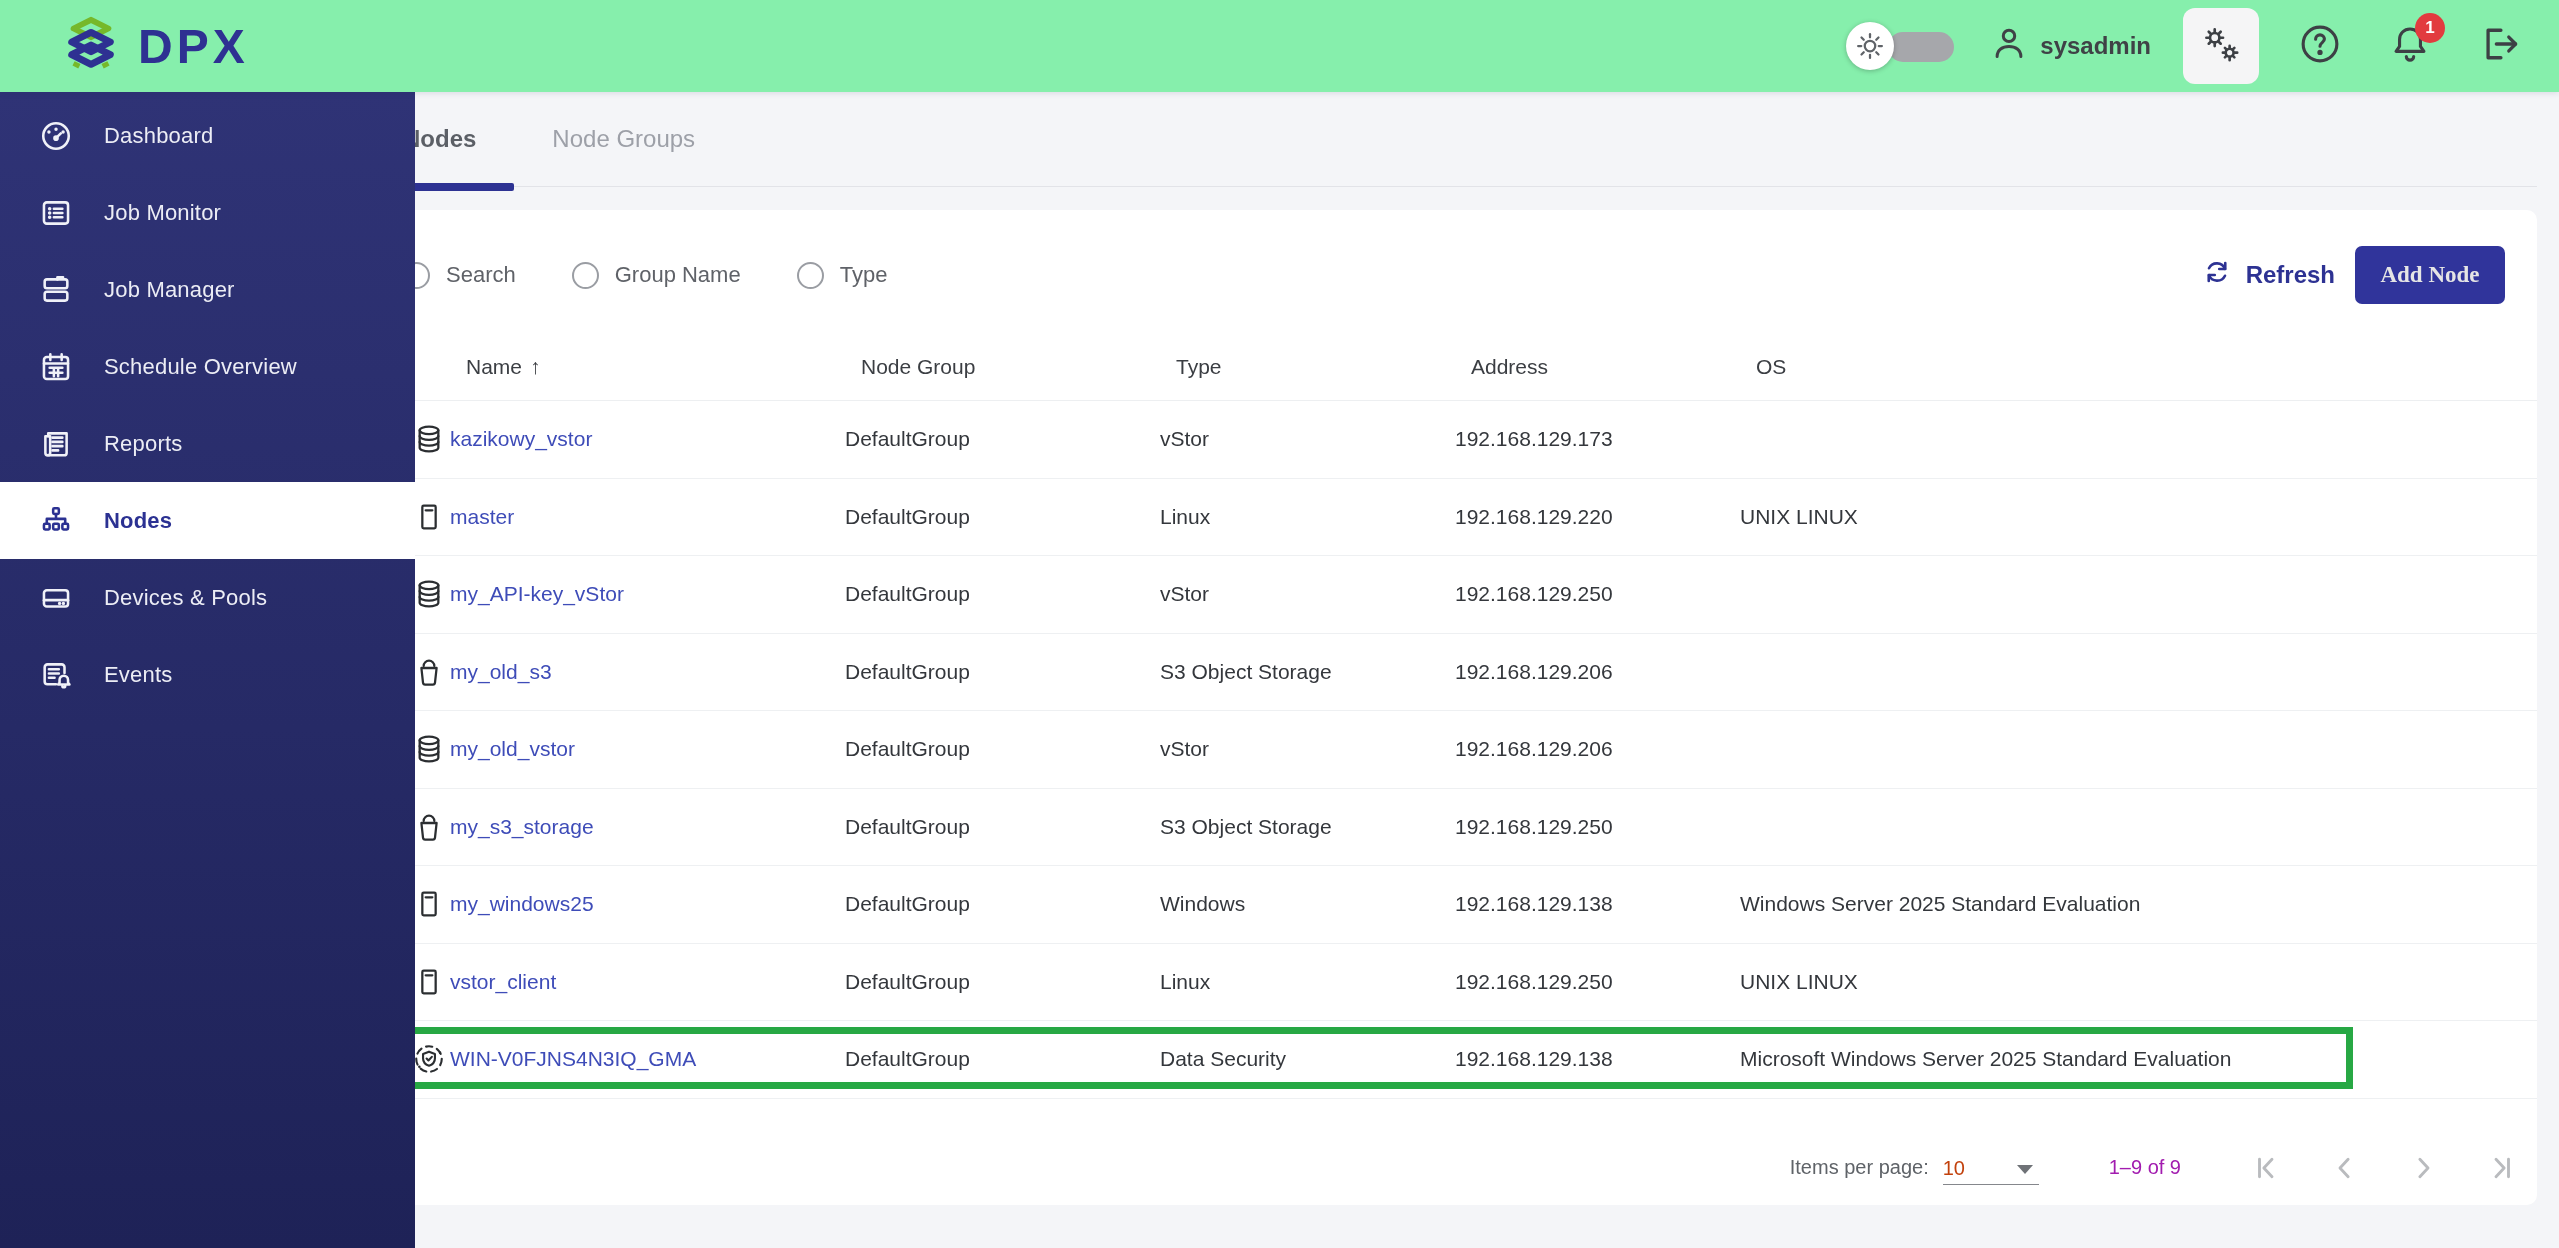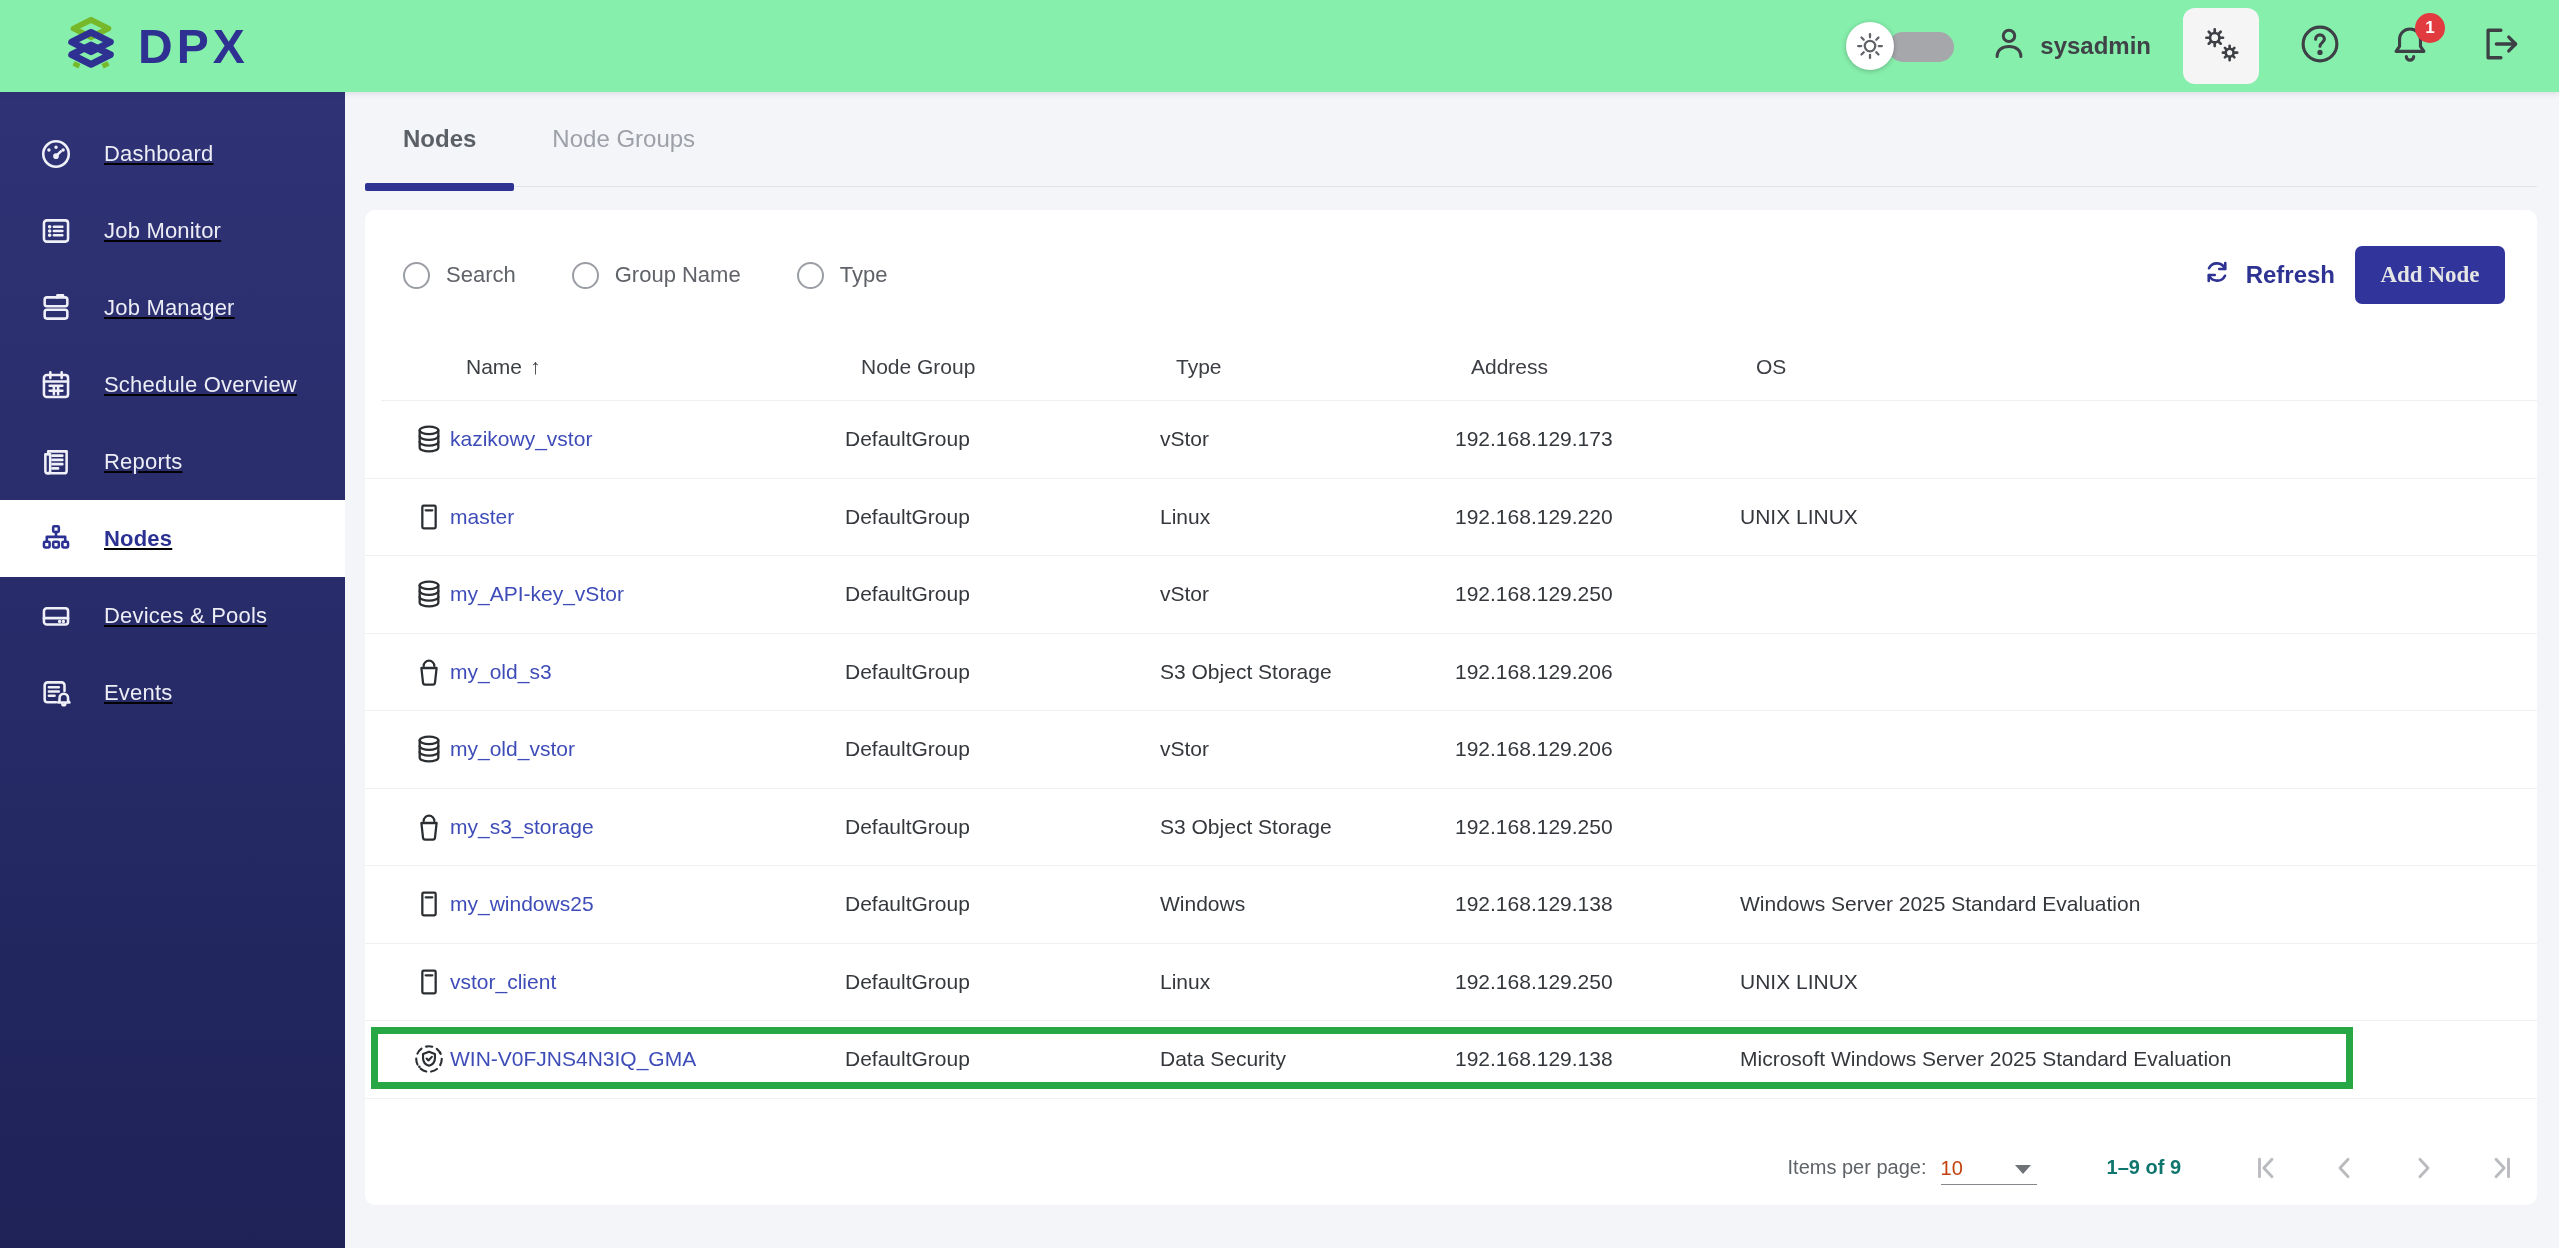--- a/index.html
+++ b/index.html
@@ -17,22 +17,22 @@
   .theme-pill { position:absolute; left:42px; top:10px; width:66px; height:30px; border-radius:15px; background:#a6a7ab; }
   .theme-knob { position:absolute; left:0; top:0; width:48px; height:48px; border-radius:50%; background:#fff;
                 box-shadow:0 1px 5px rgba(0,0,0,.25); display:flex; align-items:center; justify-content:center; color:#5f6368; }
   .user-chip { display:flex; align-items:center; gap:12px; color:#3f4246; font-size:24px; font-weight:700; }
   .iconbtn { width:58px; height:58px; display:flex; align-items:center; justify-content:center; color:#3d4045; position:relative; }
   .iconbtn.boxed { background:#f5f5f6; border-radius:12px; width:76px; height:76px; }
   .badge { position:absolute; top:-4px; right:-6px; min-width:30px; height:30px; border-radius:15px; background:#e23b3f;
            color:#fff; font-size:17px; font-weight:700; display:flex; align-items:center; justify-content:center; }
 
   
-  .sidebar { position:absolute; left:0; top:92px; width:345px; height:1156px;
-             background:linear-gradient(180deg,#2f3376 0%, #262a66 55%, #1e2257 100%); z-index:20; padding-top:23px;text-decoration:underline; }
+  .sidebar { position:absolute; left:0; top:92px; width:415px; height:1156px;
+             background:linear-gradient(180deg,#2f3376 0%, #262a66 55%, #1e2257 100%); z-index:20; padding-top:5px; }
   .side-item { height:77px; display:flex; align-items:center; gap:30px; padding-left:38px; color:#ecedf5; cursor:pointer; }
   .side-item .side-icon { width:36px; height:36px; display:flex; align-items:center; justify-content:center; color:#f0f1f8; }
   .side-item .side-label { font-size:22px; letter-spacing:.2px; }
   .side-item.active { background:#fff; color:#2b3192; }
   .side-item.active .side-icon { color:#2b3192; }
   .side-item.active .side-label { font-weight:700; }
 
   
   .tabbar { position:absolute; left:365px; top:92px; width:2172px; height:95px; border-bottom:1px solid #e2e3e8;
             display:flex; align-items:center; z-index:5; }
@@ -64,21 +64,21 @@
   .cell-icon { width:34px; height:34px; color:#2b2e31; display:flex; align-items:center; justify-content:center; }
   .cell-name a { color:#3e4cb8; text-decoration:none; cursor:pointer; }
 
   .pagination { position:absolute; left:0; right:0; top:920px; height:75px; display:flex; align-items:center;
                 justify-content:flex-end; color:#5f6368; font-size:20px; }
   .ipp-label { margin-right:14px;text-align:right; }
   .ipp-select { position:relative; width:96px; border-bottom:1px solid #85878c; height:34px; display:flex;
                 align-items:flex-end; padding-bottom:4px; cursor:pointer; color:#c2410c; }
   .ipp-caret { position:absolute; right:6px; bottom:10px; width:0; height:0; border-left:8px solid transparent;
                border-right:8px solid transparent; border-top:9px solid #6f7277; }
-  .range-label { margin:0 64px 0 70px; color:#0f766e;font-weight:bold; }
+  .range-label { margin:0 64px 0 70px; color:#a21caf; }
   .nav-btns { display:flex; align-items:center; gap:34px; margin-right:14px; }
   .nav-btn { width:44px; height:44px; display:flex; align-items:center; justify-content:center; color:#b9bbbe; cursor:default; }
 
   
   .highlight-box { position:absolute; left:371px; top:1027px; width:1982px; height:62px;
                    border:7px solid #27a844; z-index:15; pointer-events:none; }
 </style>
 </head>
 <body>
 

